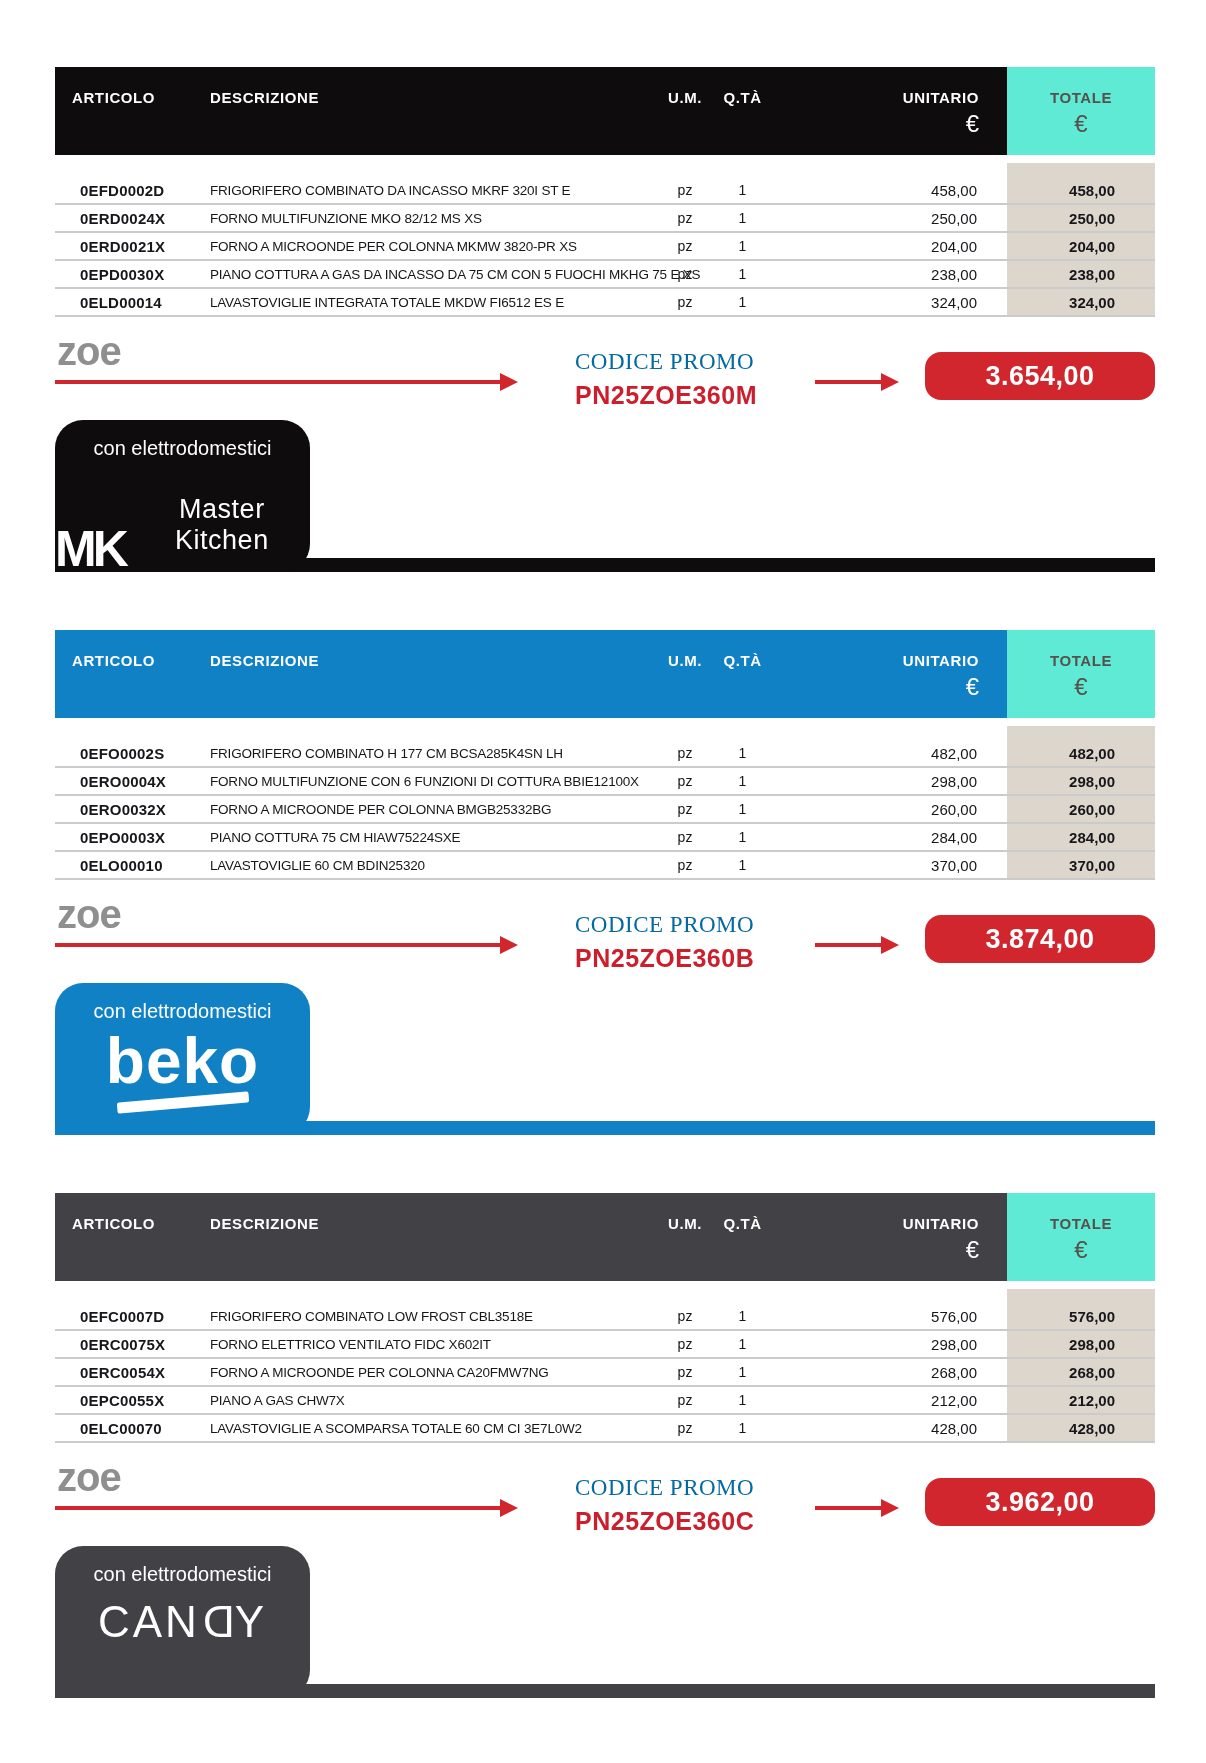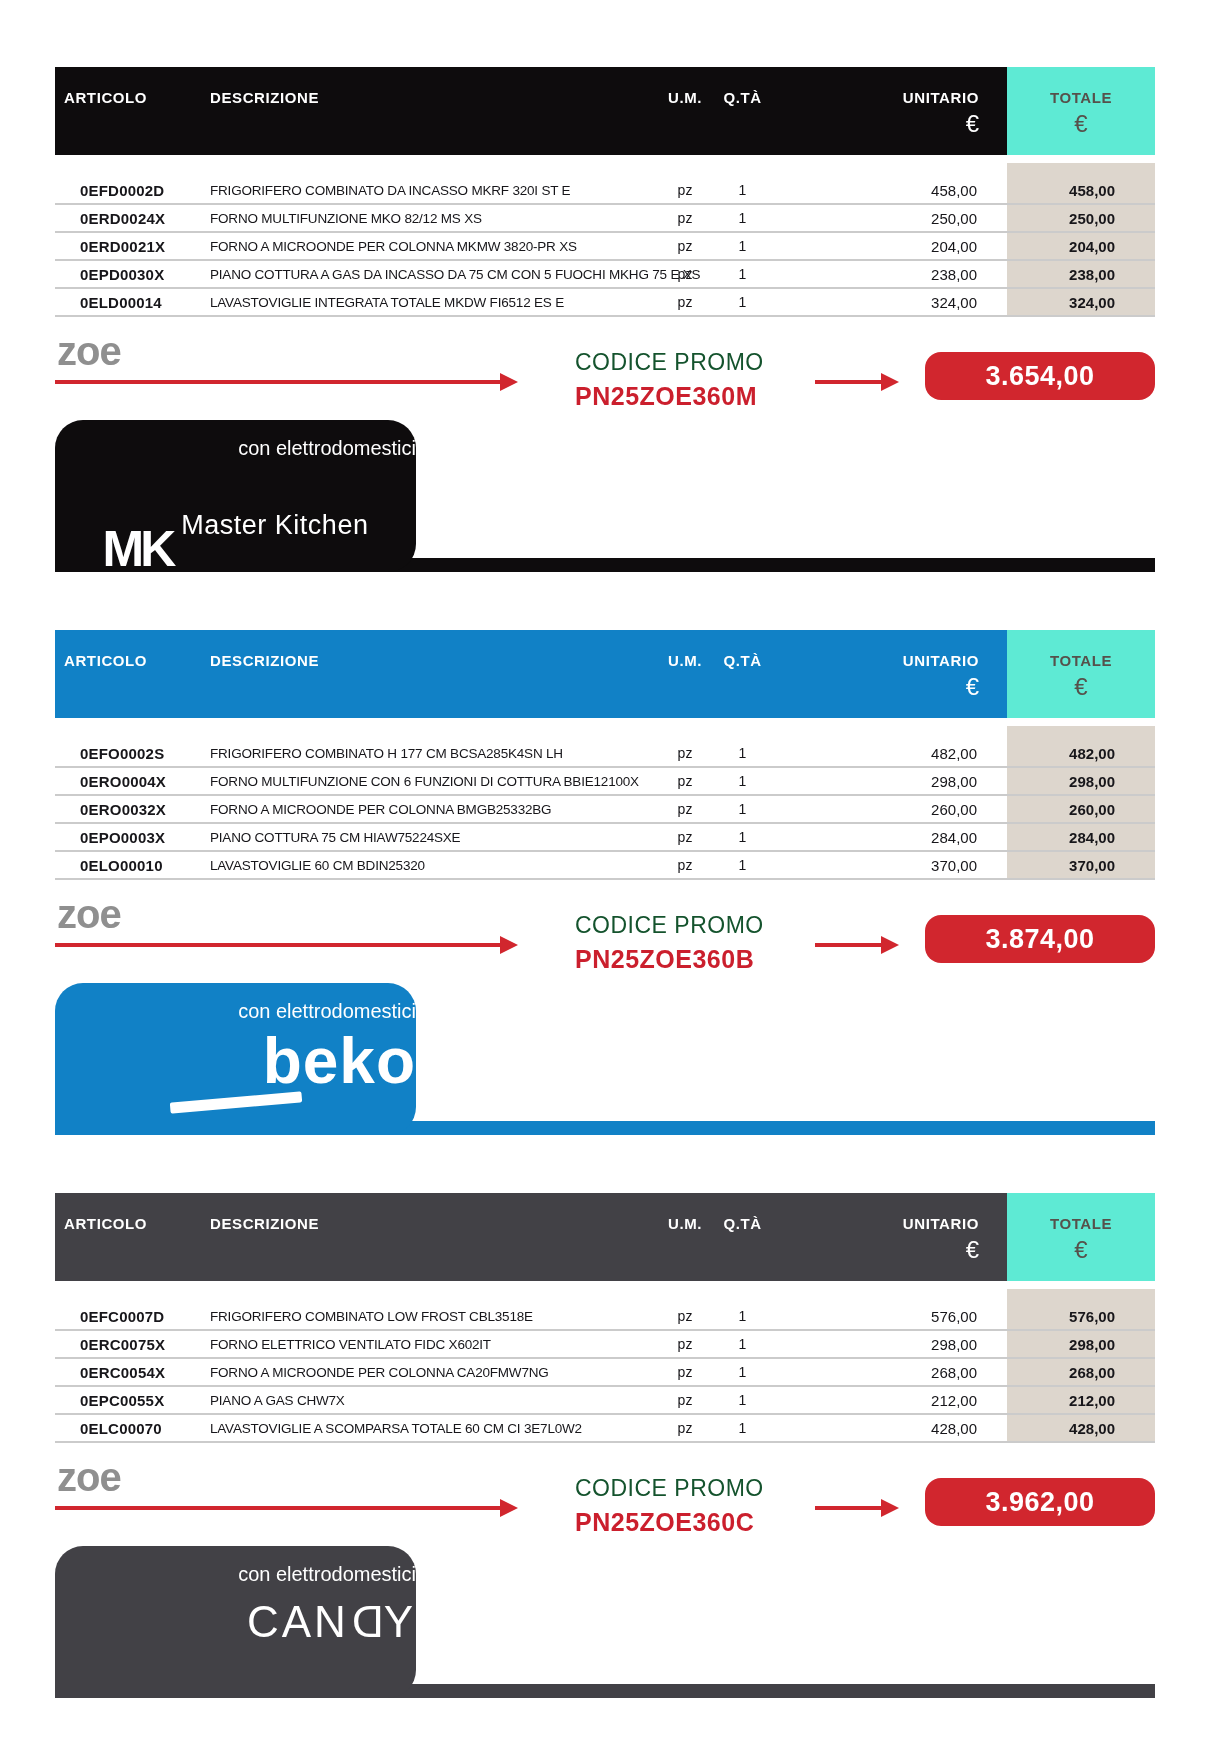--- a/index.html
+++ b/index.html
@@ -11,21 +11,21 @@
   
   .hdr{display:flex;height:88px;}
   .hdr-main{width:952px;display:grid;grid-template-columns:155px 445px 60px 55px 237px;
             padding-top:22px;box-sizing:border-box;color:#fff;}
   .theme-black .hdr-main,.theme-black .logo-box,.theme-black .bottom-bar{background:#0e0c0d;}
   .theme-blue  .hdr-main,.theme-blue  .logo-box,.theme-blue  .bottom-bar{background:#1181c6;}
   .theme-gray  .hdr-main,.theme-gray  .logo-box,.theme-gray  .bottom-bar{background:#424146;}
   .hdr-tot{width:148px;background:#5eead4;color:#56514b;display:flex;flex-direction:column;
            align-items:center;padding-top:22px;box-sizing:border-box;}
   .col-label{font-weight:bold;font-size:15px;letter-spacing:.6px;}
-  .articolo-l{padding-left:9px;}
+  .articolo-l{padding-left:17px;}
   .um-l,.qta-l{text-align:center;}
   .unitario-l{text-align:right;padding-right:28px;}
   .euro{font-size:24px;font-weight:normal;margin-top:4px;letter-spacing:0;}
   .unitario-l .euro{display:block;}
 
   
   .rows{position:relative;margin-top:22px;}
   .tot-strip{position:absolute;top:-14px;bottom:0;right:0;width:148px;background:#ddd6cd;}
   .row{position:relative;display:grid;grid-template-columns:155px 445px 60px 55px 237px 148px;
        height:26px;align-items:center;border-bottom:2px solid #cbcbcb;font-size:14px;color:#17161a;}
@@ -37,31 +37,31 @@
 
   
   .zoe{position:absolute;top:264px;left:2px;font-size:40px;font-weight:bold;color:#8f8f8f;
        letter-spacing:-1px;line-height:1;}
   .arrow-line{position:absolute;background:#d1262e;height:4px;}
   .main-arrow-line{top:313px;left:0;width:445px;}
   .arrow-head{position:absolute;width:0;height:0;border-top:9px solid transparent;
               border-bottom:9px solid transparent;border-left:18px solid #d1262e;}
   .main-arrow-head{top:306px;left:445px;}
   .codice{position:absolute;top:282px;left:520px;}
-  .codice-label{font-size:23px;color:#14532d;letter-spacing:.5px;}
+  .codice-label{font-size:23px;color:#0369a1;letter-spacing:.5px;font-family:Liberation Serif, serif;}
   .codice-code{font-size:25px;font-weight:bold;color:#cb1f2d;margin-top:6px;letter-spacing:.5px;}
   .small-arrow-line{top:313px;left:760px;width:66px;}
   .small-arrow-head{top:306px;left:826px;}
   .total-box{position:absolute;top:285px;left:870px;width:230px;height:48px;background:#d1262e;
              border-radius:16px;color:#fff;font-size:27px;font-weight:bold;display:flex;
              align-items:center;justify-content:center;letter-spacing:.5px;}
 
   
-  .logo-box{position:absolute;top:353px;left:0;width:361px;height:152px;
-            border-radius:28px 28px 28px 0;color:#fff;text-align:right;box-sizing:border-box;z-index:2;}
+  .logo-box{position:absolute;top:353px;left:0;width:255px;height:152px;
+            border-radius:28px 28px 28px 0;color:#fff;text-align:center;box-sizing:border-box;z-index:2;}
   .con-label{font-size:20px;margin-top:17px;}
   .bottom-bar{position:absolute;top:491px;left:0;width:1100px;height:14px;z-index:1;}
 
   .mk-row{display:flex;align-items:center;justify-content:center;margin-top:16px;gap:9px;}
   .mk-mark{font-size:50px;font-weight:800;letter-spacing:-4px;line-height:1;margin-top:48px;}
   .mk-name{font-size:27px;font-weight:400;letter-spacing:.5px;}
 
   .beko-wrap{margin-top:6px;}
   .beko-word{font-size:64px;font-weight:800;letter-spacing:1px;line-height:1;}
   .beko-swoosh{width:132px;height:11px;background:#fff;margin:4px auto 0;

